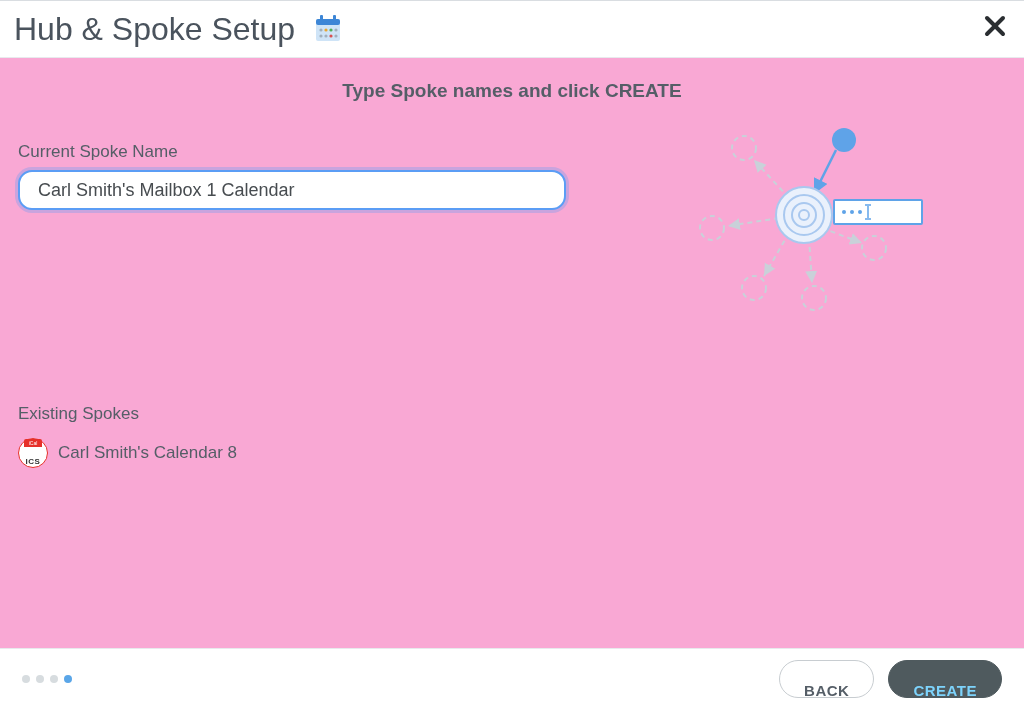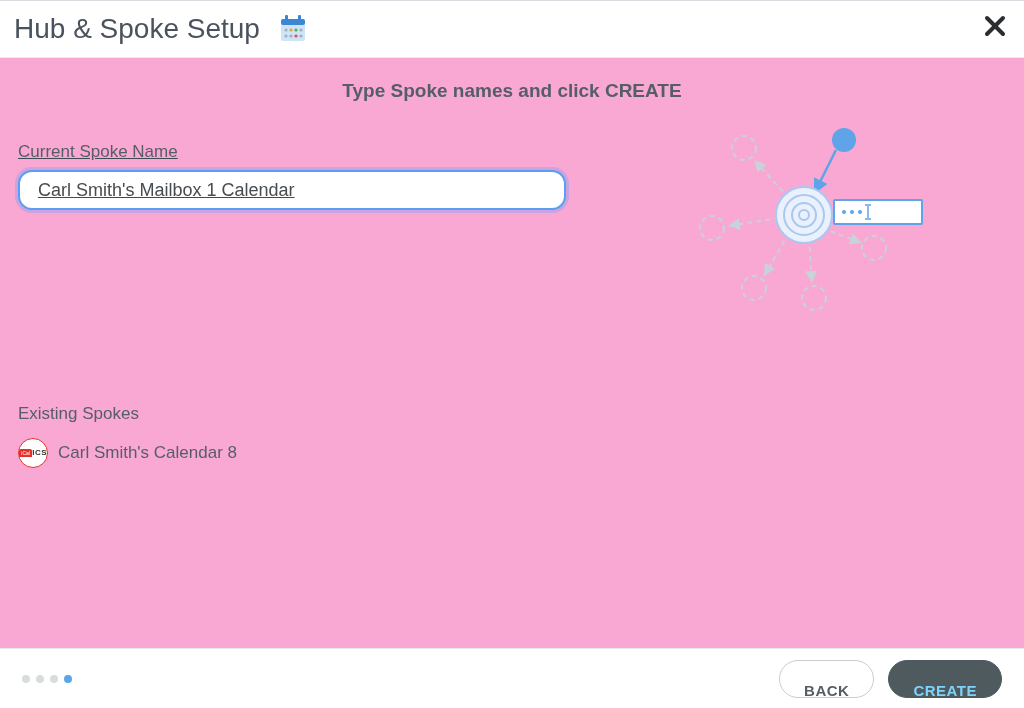--- a/index.html
+++ b/index.html
@@ -16,21 +16,21 @@
     height: 58px;
     background: #ffffff;
     border-top: 1px solid #d9dde1;
     border-bottom: 1px solid #e8eaed;
     display: flex;
     align-items: center;
     padding: 0 14px;
     position: relative;
   }
   .header-title {
-    font-size: 28px;
+    font-size: 32px;
     font-weight: 500;
     color: #4a535d;
     margin-right: 12px;
   }
   .calendar-icon-wrap {
     width: 42px; height: 42px;
     display: flex; align-items: center; justify-content: center;
   }
   .close-btn {
     position: absolute;
@@ -48,21 +48,21 @@
     background: #f9a8d4;
     padding: 22px 18px;
   }
   .subheading {
     font-size: 19px;
     font-weight: 700;
     color: #555e67;
     text-align: center;
     margin-bottom: 40px;
   }
-  .field-group { width: 548px; text-decoration: underline; }
+  .field-group { width: 548px; }
   .field-label {
     font-size: 17px;
     font-weight: 500;
     color: #555e67;
     margin-bottom: 8px;
   }
   .spoke-input {
     display: block;
     width: 548px;
     height: 40px;
@@ -98,21 +98,21 @@
     font-size: 17px;
     color: #555e67;
   }
   .ics-icon {
     width: 30px;
     height: 30px;
     border: 1px solid #e6302a;
     border-radius: 50%;
     background: #fff;
     display: flex;
-    flex-direction: row;
+    flex-direction: column;
     align-items: center;
     justify-content: space-between;
   }
   .ics-top {
     width: 18px; height: 8px;
     background: #e6302a;
     border-radius: 2px 2px 0 0;
     font-size: 5px;
     color: #fff;
     line-height: 8px;

